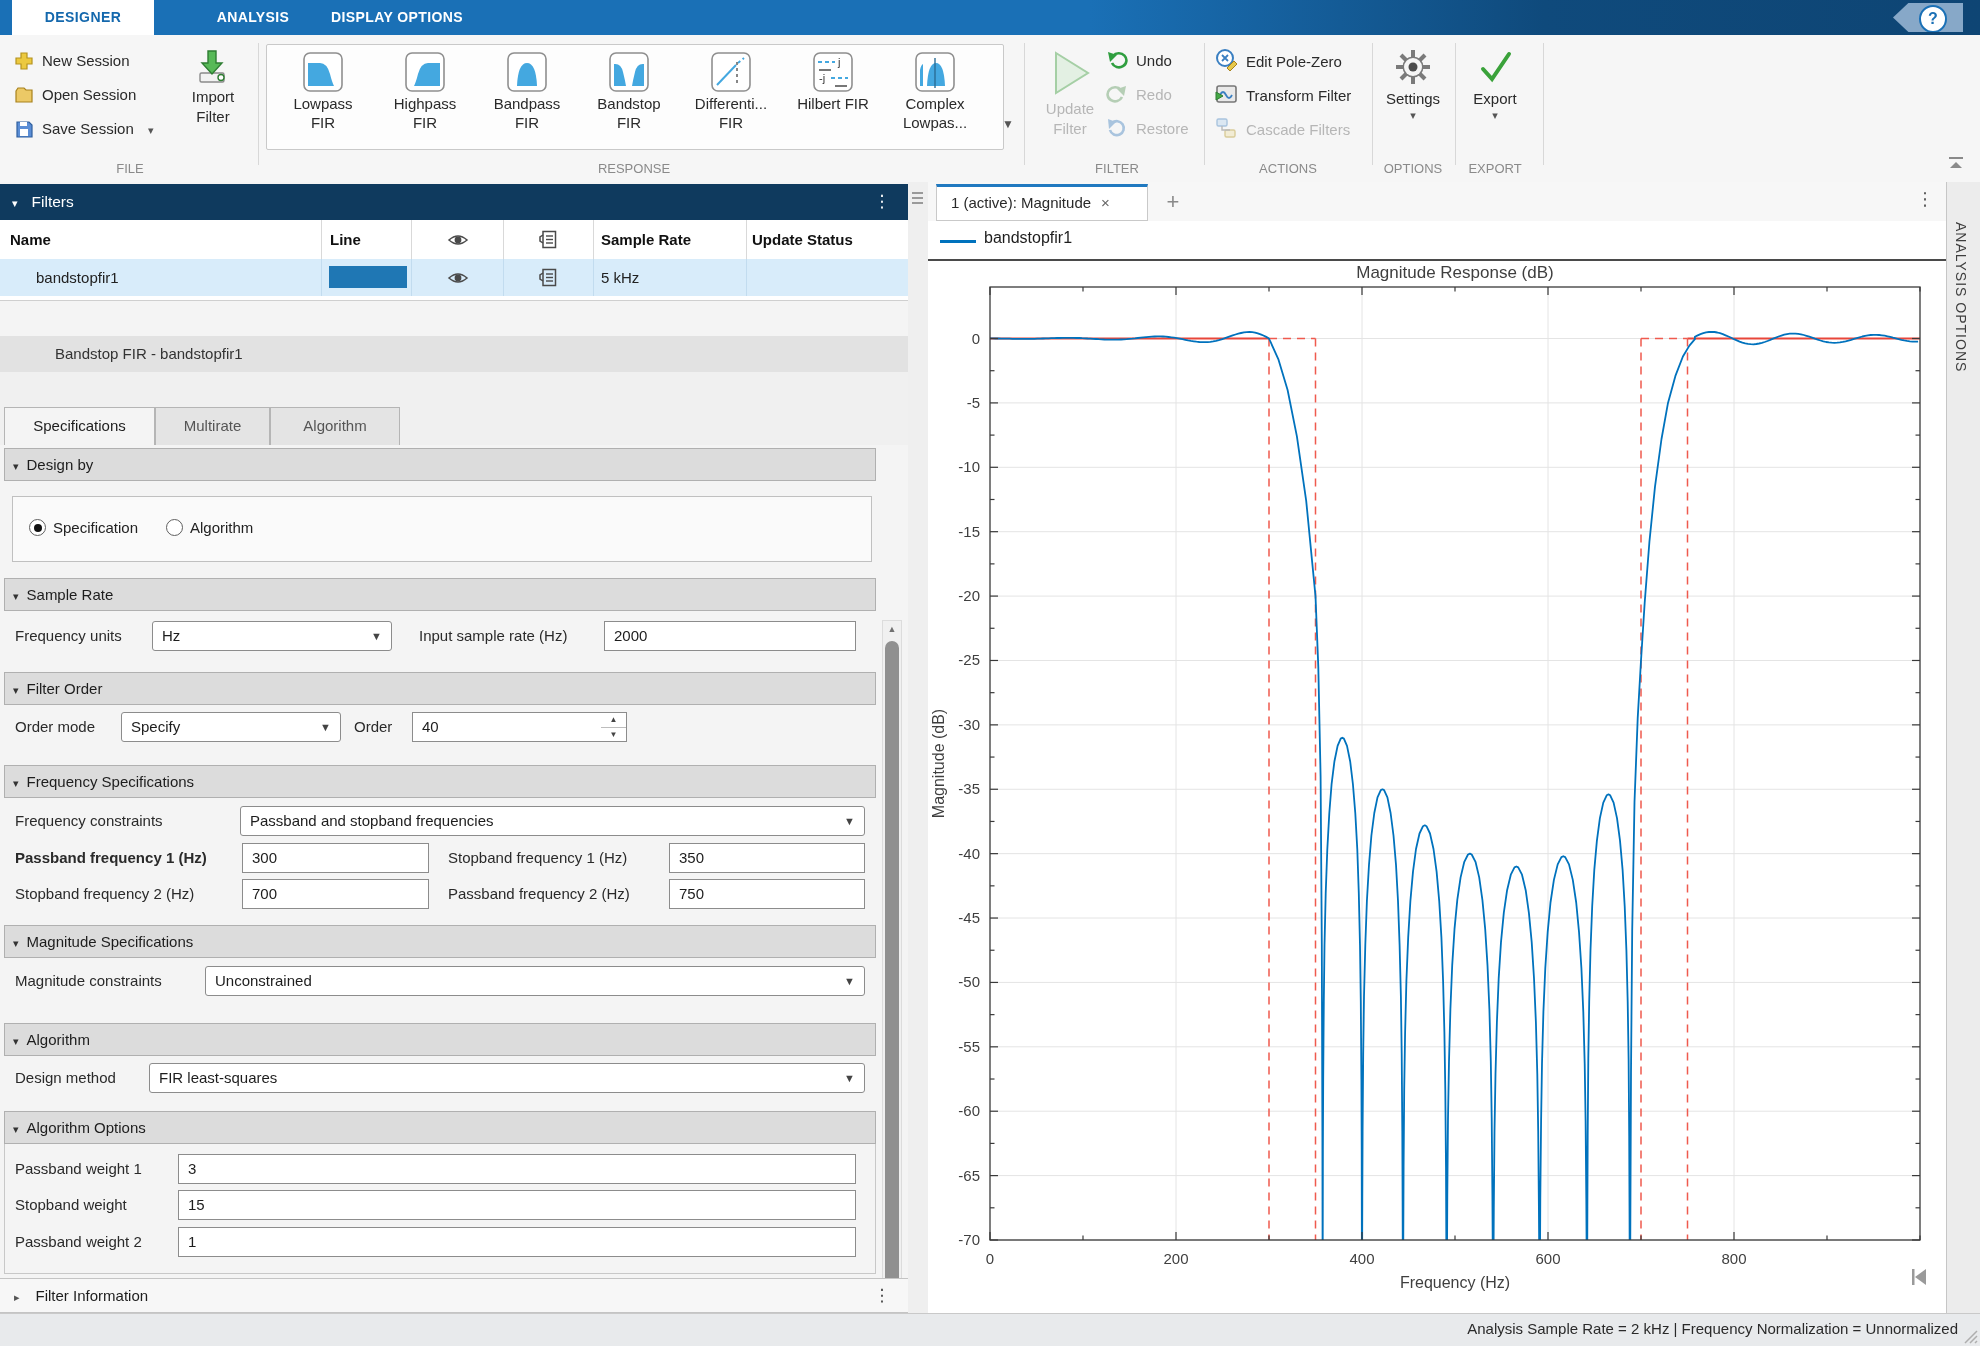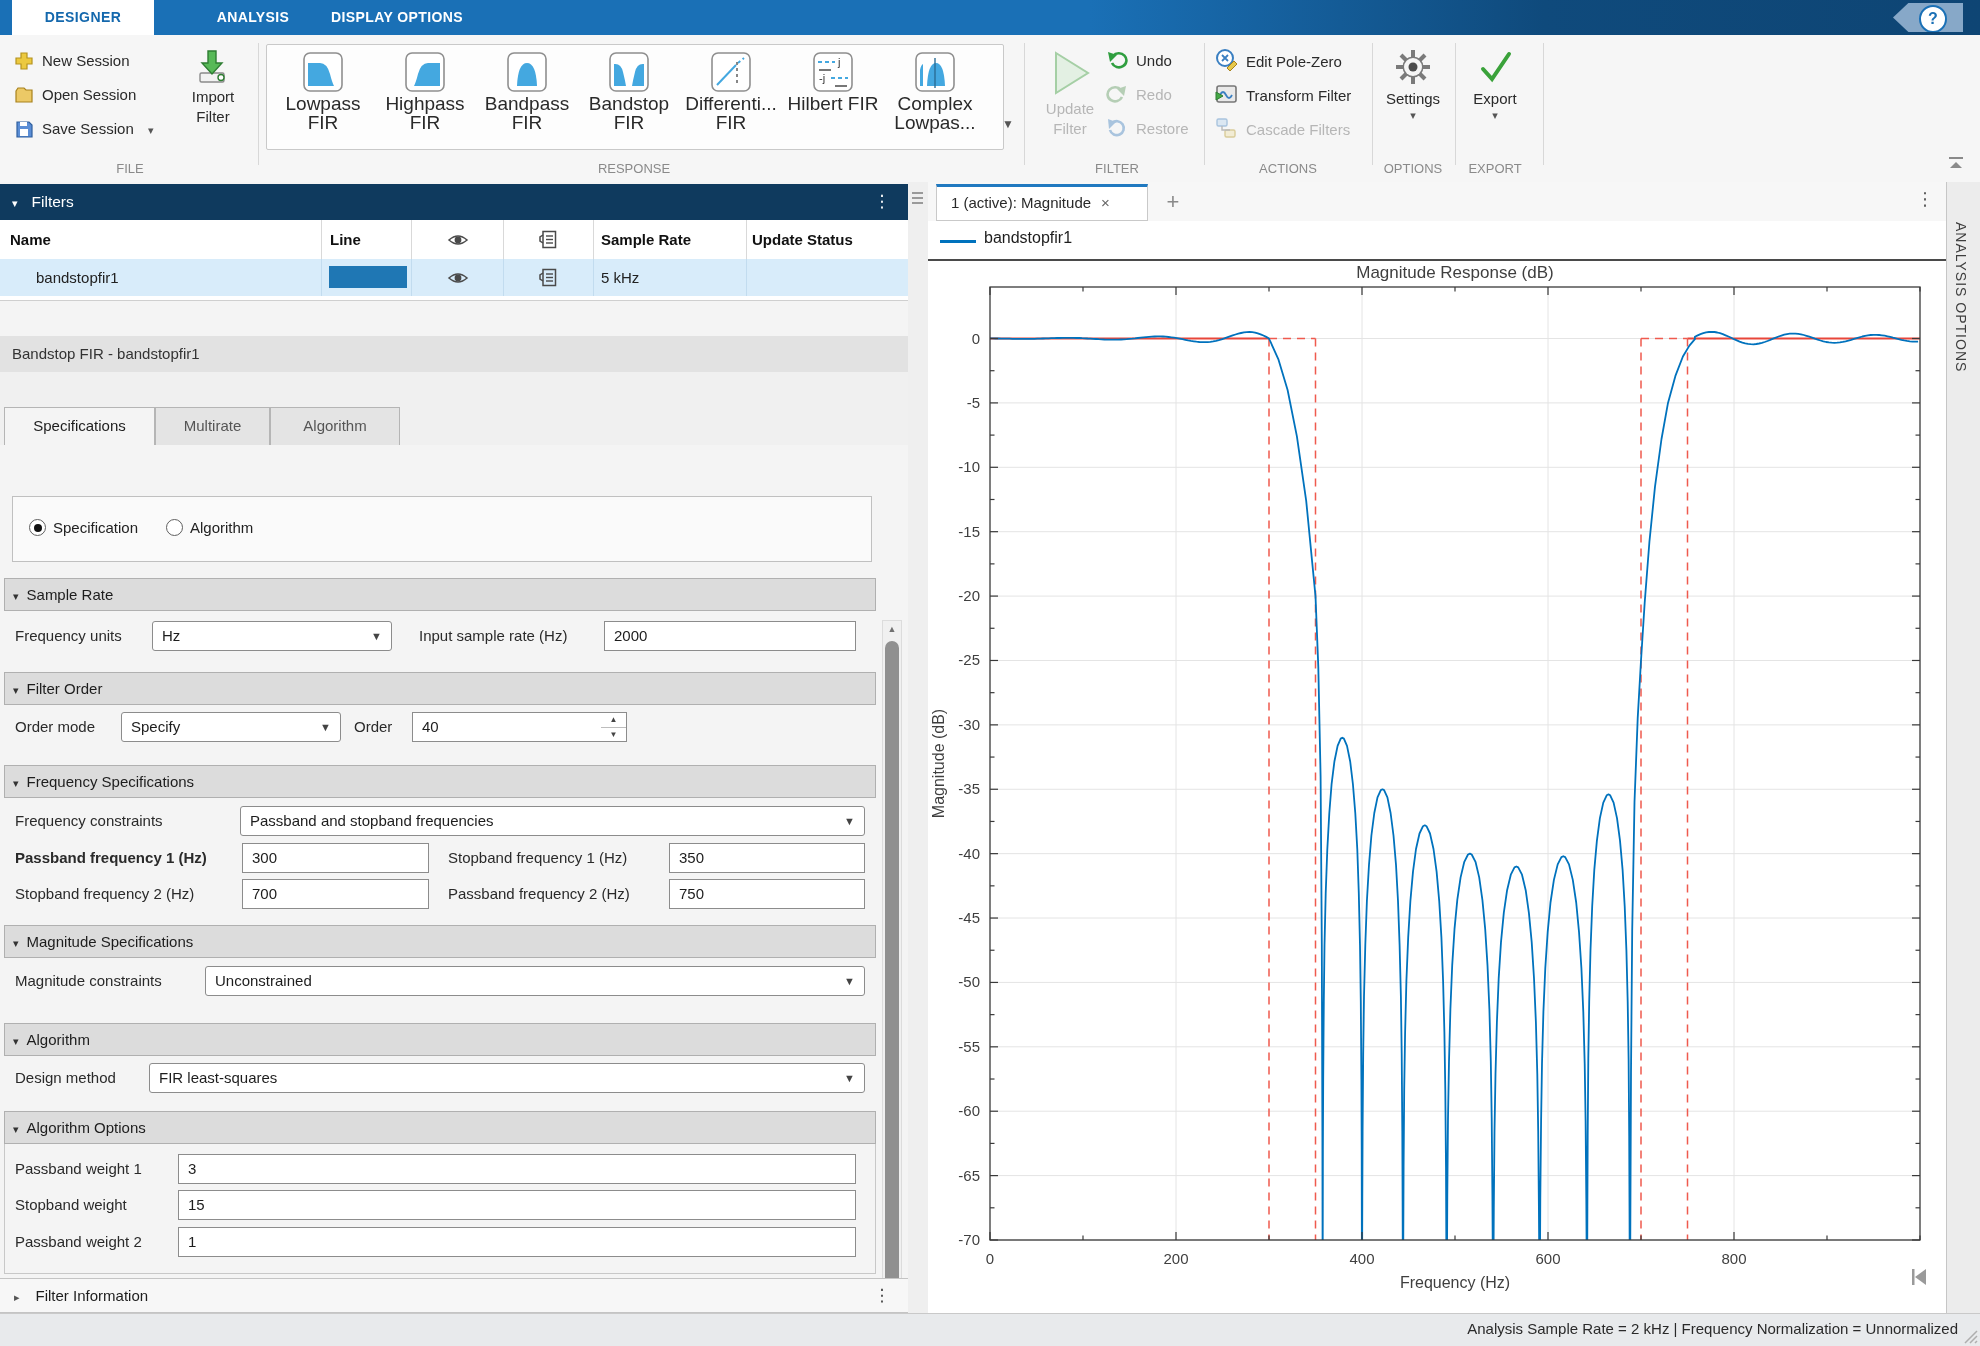--- a/index.html
+++ b/index.html
@@ -14,21 +14,21 @@
   
   #ribbon{position:absolute;left:0;top:35px;width:1980px;height:147px;background:#f6f6f6;border-bottom:1px solid #c3c3c3;}
   .sep{position:absolute;top:8px;height:122px;width:1px;background:#d8d8d8;}
   .seclabel{position:absolute;top:126px;height:18px;font-size:13px;color:#8a8a8a;text-align:center;}
   .fitem{position:absolute;height:26px;line-height:26px;white-space:nowrap;color:#2a2a2a;}
   .fitem .txt{margin-left:8px;}
   .bigbtn{position:absolute;text-align:center;color:#2a2a2a;}
   .dis{color:#b6b6b6 !important;}
   .ricon{display:block;margin:0 auto;}
   .respitem{position:absolute;width:102px;text-align:center;}
-  .respitem .l1,.respitem .l2{line-height:19px;font-size:19px;color:#2a2a2a;}
+  .respitem .l1,.respitem .l2{line-height:19px;font-size:15px;color:#2a2a2a;}
   .respbox{position:absolute;left:266px;top:9px;width:736px;height:104px;background:#fdfdfd;border:1px solid #c9c9c9;border-radius:2px;}
   .tri-d{font-size:11px;color:#555;}
   #ribbon-collapse{position:absolute;left:1946px;top:120px;width:20px;height:16px;cursor:pointer;}
   
   #lpanel{position:absolute;left:0;top:182px;width:908px;height:1131px;background:#f4f4f4;border-right:1px solid #c3c3c3;}
   .navyhdr{position:absolute;left:0;width:908px;height:36px;background:#0f3a5e;color:#fff;line-height:36px;}
   .navyhdr .cap{margin-left:30px;font-size:15.5px;}
   .tri{display:inline-block;font-size:11px;}
   .dots{position:absolute;left:872px;top:0;width:20px;text-align:center;font-size:17px;cursor:pointer;}
   .th{position:absolute;font-weight:bold;color:#111;line-height:39px;}
@@ -319,31 +319,32 @@
         </svg>
       <div class="cell" style="left:601px;">5 kHz</div>
       <div class="vline" style="left:321px;top:0;height:37px;background:#c2dcef;"></div>
         <div class="vline" style="left:411px;top:0;height:37px;background:#c2dcef;"></div>
         <div class="vline" style="left:503px;top:0;height:37px;background:#c2dcef;"></div>
         <div class="vline" style="left:593px;top:0;height:37px;background:#c2dcef;"></div>
         <div class="vline" style="left:746px;top:0;height:37px;background:#c2dcef;"></div>
     </div>
     <div class="abs" style="left:0;top:114px;width:908px;height:4px;background:#fff;border-bottom:1px solid #cfcfcf;"></div>
 
-    <div class="abs" style="left:0;top:154px;width:908px;height:36px;background:#e2e2e2;line-height:36px;">
+    <div class="abs" style="left:0;top:154px;width:908px;height:36px;background:#e2e2e2;line-height:36px;padding-left:43px;">
       <span style="margin-left:12px;color:#333;">Bandstop FIR - bandstopfir1</span>
     </div>
     <div class="abs" style="left:0;top:190px;width:908px;height:32px;background:#f0f0f0;"></div>
 
     <div class="abs" style="left:0;top:222px;width:908px;height:41px;background:#f0f0f0;">
       <div class="abs" style="left:4px;top:3px;width:151px;height:38px;background:#f4f4f4;border:1px solid #b5b5b5;border-bottom:none;box-sizing:border-box;text-align:center;line-height:36px;color:#1d1d1d;">Specifications</div>
       <div class="abs" style="left:155px;top:3px;width:115px;height:38px;background:#e4e4e4;border:1px solid #b5b5b5;border-bottom:none;box-sizing:border-box;text-align:center;line-height:36px;color:#555;">Multirate</div>
       <div class="abs" style="left:270px;top:3px;width:130px;height:38px;background:#e4e4e4;border:1px solid #b5b5b5;border-bottom:none;box-sizing:border-box;text-align:center;line-height:36px;color:#555;">Algorithm</div>
     </div>
 
+    <div class="sechdr" style="top:266px;"><span class="tri">▾</span><span class="cap">Design by</span></div>
     <div class="abs" style="left:12px;top:314px;width:860px;height:66px;background:#fafafa;border:1px solid #c0c0c0;box-sizing:border-box;">
       <div class="abs" style="left:16px;top:19px;line-height:24px;"><span class="radio sel"></span><span>Specification</span></div>
       <div class="abs" style="left:153px;top:19px;line-height:24px;"><span class="radio"></span><span>Algorithm</span></div>
     </div>
 
     <div class="sechdr" style="top:396px;"><span class="tri">▾</span><span class="cap">Sample Rate</span></div>
     <div class="lbl" style="left:15px;top:439px;">Frequency units</div>
     <div class="dd" style="left:152px;top:439px;width:240px;"><span>Hz</span><span class="arr">▼</span></div>
     <div class="lbl" style="left:419px;top:439px;">Input sample rate (Hz)</div>
     <div class="inp" style="left:604px;top:439px;width:252px;"><span>2000</span></div>

